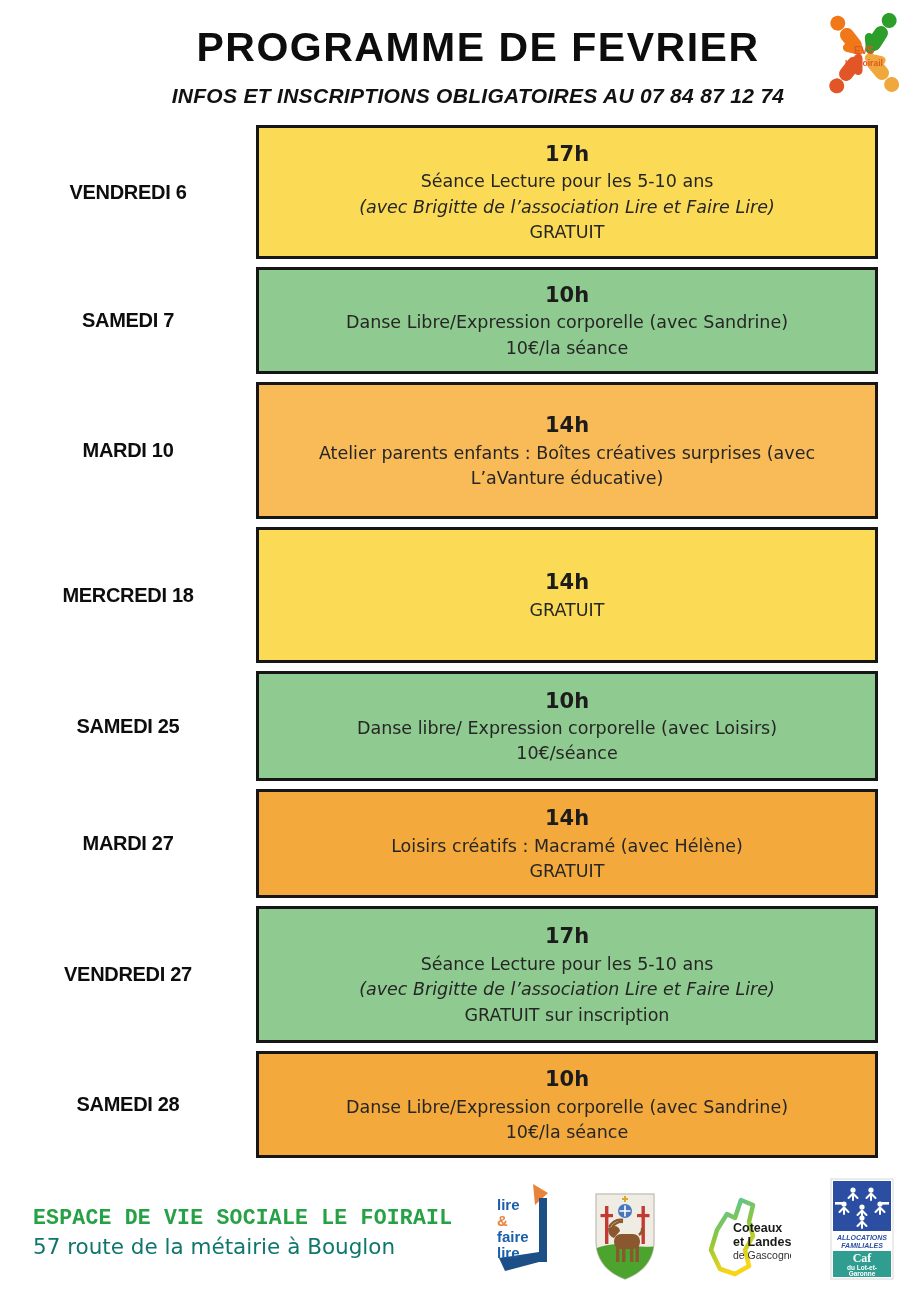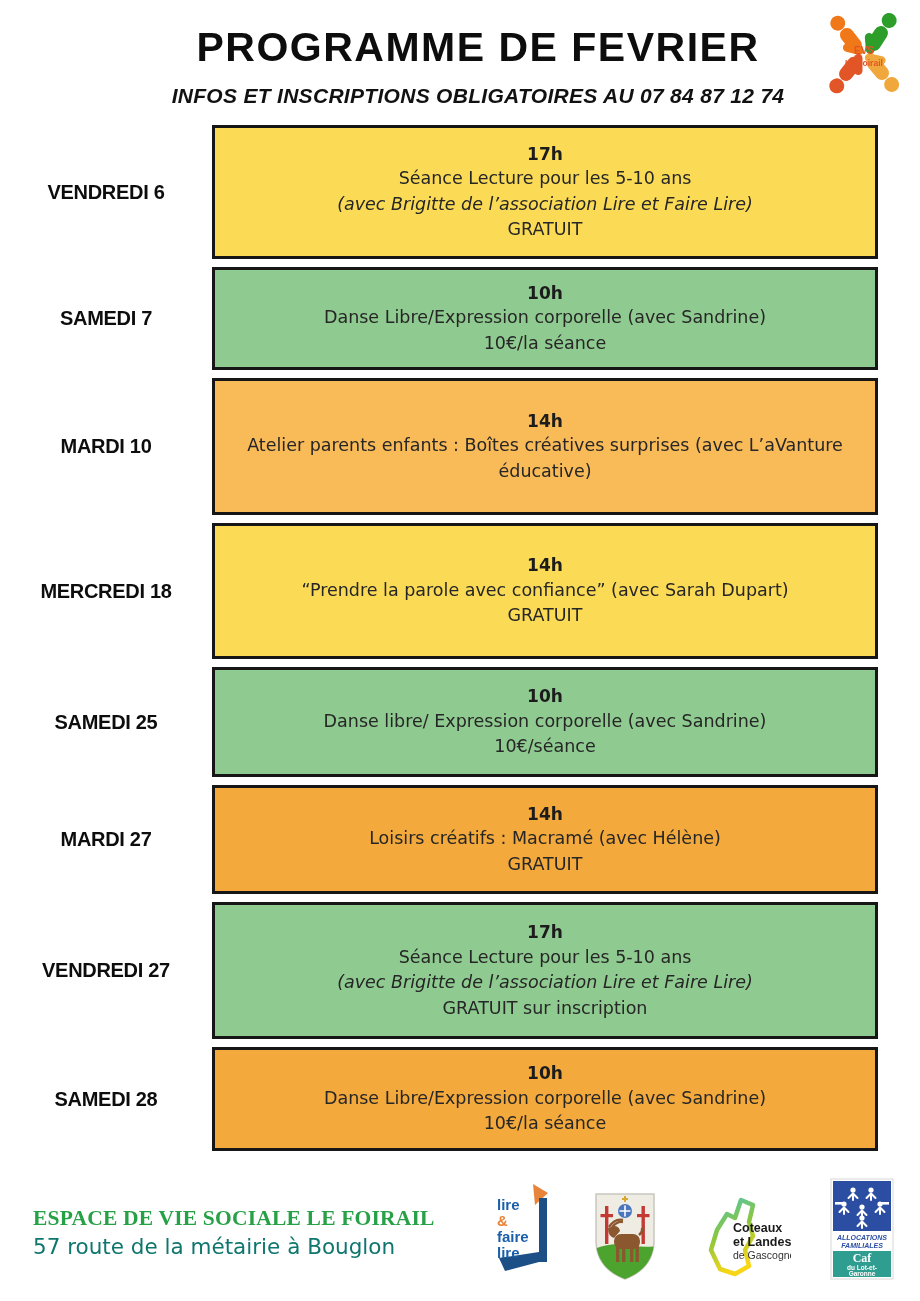--- a/index.html
+++ b/index.html
@@ -26,48 +26,48 @@
     font-weight:bold; font-style:italic;
     font-size:21px; letter-spacing:0.3px;
     color:#111;
   }
   .evs-logo { position:absolute; top:8px; right:6px; width:100px; height:92px; }
 
   
   .rows { margin-top:17px; }
   .row { display:flex; align-items:stretch; margin:0 42px 8px 0; }
   .day {
-    width:212px; display:flex; align-items:center; justify-content:center;
+    width:256px; display:flex; align-items:center; justify-content:center;
     font-family:"Liberation Sans", sans-serif; font-weight:bold;
     font-size:20px; letter-spacing:-0.3px; color:#0d0d0d; text-align:center;
     padding:0 14px;
   }
   .box {
     flex:1;
     border:3px solid #161616;
     display:flex; flex-direction:column; justify-content:center;
     text-align:center; padding:10px 24px;
     font-size:17.5px; line-height:1.45; color:#262626;
   }
-  .box .time { font-weight:bold; font-size:17px; color:#1c1c1c; }
+  .box .time { font-weight:bold; font-size:21px; color:#1c1c1c; }
   .italic { font-style:italic; }
   .box-yellow       { background:#FBDB56; }
   .box-green        { background:#8FCA90; }
   .box-orange-light { background:#F9BA58; }
   .box-orange       { background:#F3A93C; }
   .r1 { min-height:134px; } .r2 { min-height:103px; }
   .r3 { min-height:137px; } .r4 { min-height:136px; }
   .r5 { min-height:110px; } .r6 { min-height:109px; }
   .r7 { min-height:137px; } .r8 { min-height:104px; }
 
   
   .footer { position:absolute; left:0; right:0; bottom:0; height:125px; }
   .org {
     position:absolute; left:33px; top:30px;
-    font-family:Liberation Serif, serif; font-weight:bold;
+    font-family:Liberation Mono, monospace; font-weight:bold;
     font-size:21.5px; letter-spacing:0.2px; color:#27A146;
   }
   .address {
     position:absolute; left:33px; top:58px;
     font-size:21.5px; color:#0f766e;
   }
   .logos {
     position:absolute; right:26px; top:2px;
     display:flex; align-items:flex-start; gap:39px;
   }
@@ -138,30 +138,29 @@
       <div class="box box-orange-light r3">
         <div class="time">14h</div>
         <div class="line">Atelier parents enfants : Boîtes créatives surprises (avec L’aVanture éducative)</div>
       </div>
     </div>
 
     <div class="row">
       <div class="day">MERCREDI 18</div>
       <div class="box box-yellow r4">
         <div class="time">14h</div>
-        <div class="line">“Prendre la parole avec confiance” (avec Sarah Dupart)</div>
         <div class="line">GRATUIT</div>
       </div>
     </div>
 
     <div class="row">
       <div class="day">SAMEDI 25</div>
       <div class="box box-green r5">
         <div class="time">10h</div>
-        <div class="line">Danse libre/ Expression corporelle (avec Sandrine)</div>
+        <div class="line">Danse libre/ Expression corporelle (avec Loisirs)</div>
         <div class="line">10€/séance</div>
       </div>
     </div>
 
     <div class="row">
       <div class="day">MARDI 27</div>
       <div class="box box-orange r6">
         <div class="time">14h</div>
         <div class="line">Loisirs créatifs : Macramé (avec Hélène)</div>
         <div class="line">GRATUIT</div>

